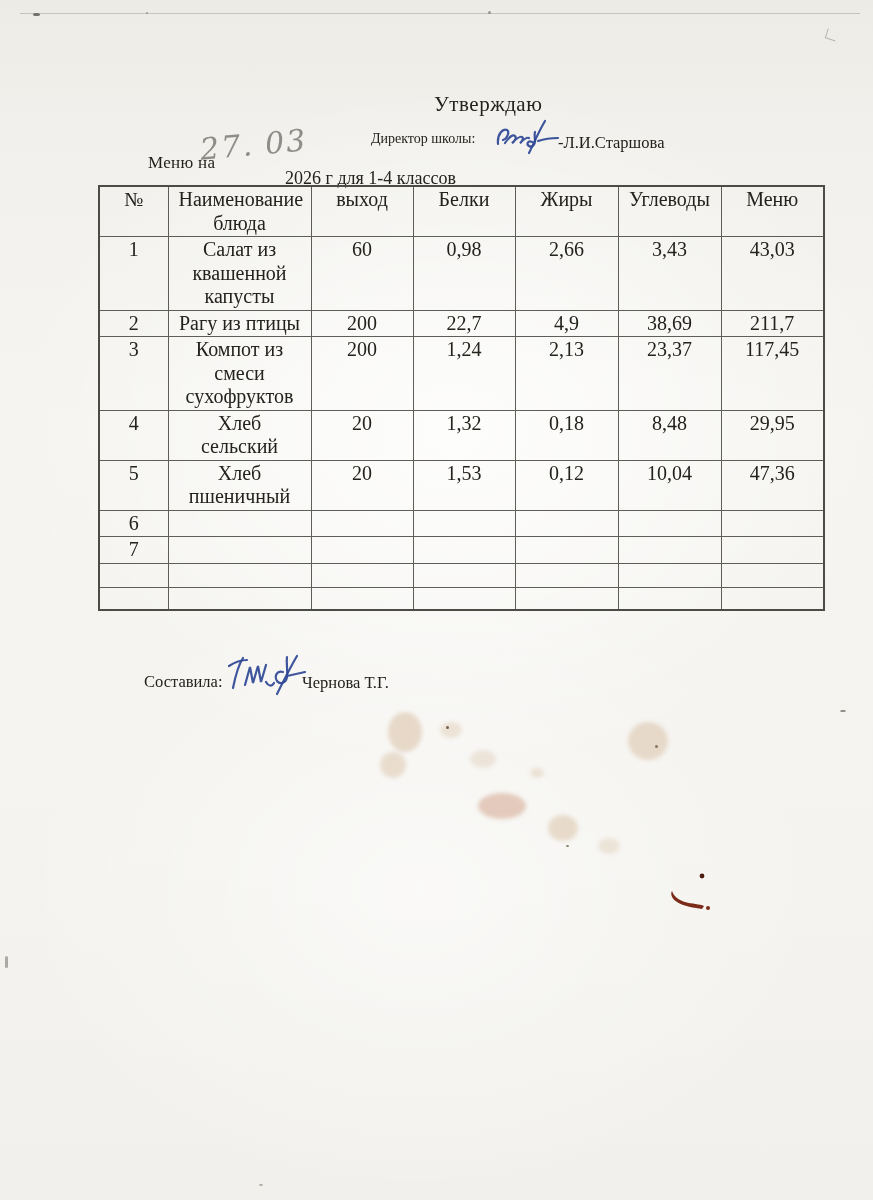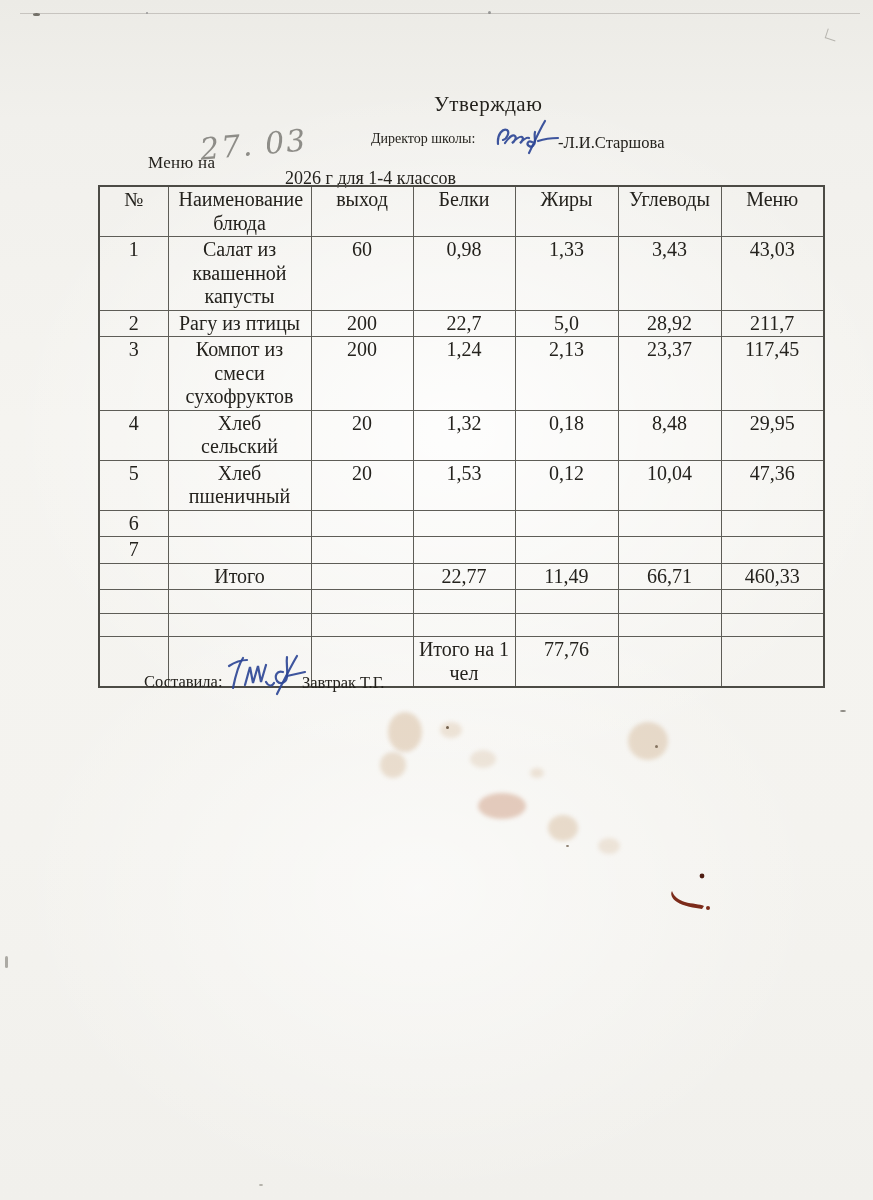--- a/index.html
+++ b/index.html
@@ -97,31 +97,31 @@
         <td>Белки</td>
         <td>Жиры</td>
         <td>Углеводы</td>
         <td>Меню</td>
       </tr>
       <tr style="height:72px">
         <td>1</td>
         <td>Салат из квашенной капусты</td>
         <td>60</td>
         <td>0,98</td>
-        <td>1,33</td>
+        <td>2,66</td>
         <td>3,43</td>
         <td>43,03</td>
       </tr>
       <tr style="height:22px">
         <td>2</td>
         <td>Рагу из птицы</td>
         <td>200</td>
         <td>22,7</td>
-        <td>5,0</td>
-        <td>28,92</td>
+        <td>4,9</td>
+        <td>38,69</td>
         <td>211,7</td>
       </tr>
       <tr style="height:71px">
         <td>3</td>
         <td>Компот из смеси сухофруктов</td>
         <td>200</td>
         <td>1,24</td>
         <td>2,13</td>
         <td>23,37</td>
         <td>117,45</td>
@@ -155,70 +155,52 @@
       </tr>
       <tr style="height:24px">
         <td>7</td>
         <td></td>
         <td></td>
         <td></td>
         <td></td>
         <td></td>
         <td></td>
       </tr>
+      <tr style="height:24px">
+        <td></td>
+          <td></td>
+        <td></td>
+          <td></td>
+        <td></td>
+          <td></td>
+        <td></td>
+      </tr>
       <tr style="height:23px">
         <td></td>
-        <td>Итого</td>
-        <td></td>
-        <td>22,77</td>
-        <td>11,49</td>
-        <td>66,71</td>
-        <td>460,33</td>
-      </tr>
-      <tr style="height:24px">
-        <td></td>
-          <td></td>
-        <td></td>
-          <td></td>
-        <td></td>
-          <td></td>
-        <td></td>
-      </tr>
-      <tr style="height:23px">
-        <td></td>
-          <td></td>
-        <td></td>
-          <td></td>
-        <td></td>
-          <td></td>
-        <td></td>
-      </tr>
-      <tr style="height:46px">
-        <td></td>
-        <td></td>
-        <td></td>
-        <td class="pp">Итого на 1 чел</td>
-        <td>77,76</td>
-        <td></td>
+          <td></td>
+        <td></td>
+          <td></td>
+        <td></td>
+          <td></td>
         <td></td>
       </tr>
     </tbody>
   </table>
 
   <div class="t t-composed">Составила:</div>
   <svg class="sig" style="left:225px;top:652px;" width="88" height="46" viewBox="0 0 88 46">
     <path d="M8,36 C10,26 14,12 18,6"></path>
     <path d="M4,14 C10,10 16,8 22,8"></path>
     <path d="M20,33 L25,15 L28,31 L33,14 L36,30 L41,13"></path>
     <path d="M41,30 C43,34 47,35 49,31"></path>
     <path d="M58,20 C52,18 49,24 52,29 C55,33 61,31 62,25 C63,17 61,12 62,5"></path>
     <path d="M52,42 C58,30 66,14 72,4"></path>
     <path d="M62,24 L80,20"></path>
   </svg>
-  <div class="t t-composed-name">Завтрак Т.Г.</div>
+  <div class="t t-composed-name">Чернова Т.Г.</div>
 
   <div class="stain" style="left:388px;top:712px;width:34px;height:40px;background:#c49a6c;opacity:.32;"></div>
   <div class="stain" style="left:380px;top:752px;width:26px;height:26px;background:#c49a6c;opacity:.28;"></div>
   <div class="stain" style="left:440px;top:722px;width:22px;height:16px;background:#c49a6c;opacity:.22;"></div>
   <div class="stain" style="left:470px;top:750px;width:26px;height:18px;background:#c49a6c;opacity:.2;"></div>
   <div class="stain" style="left:478px;top:793px;width:48px;height:26px;background:#c78d6e;opacity:.42;"></div>
   <div class="stain" style="left:548px;top:815px;width:30px;height:26px;background:#c49a6c;opacity:.3;"></div>
   <div class="stain" style="left:598px;top:838px;width:22px;height:16px;background:#c49a6c;opacity:.2;"></div>
   <div class="stain" style="left:628px;top:722px;width:40px;height:38px;background:#c49a6c;opacity:.3;"></div>
   <div class="stain" style="left:530px;top:768px;width:14px;height:10px;background:#c49a6c;opacity:.22;"></div>

